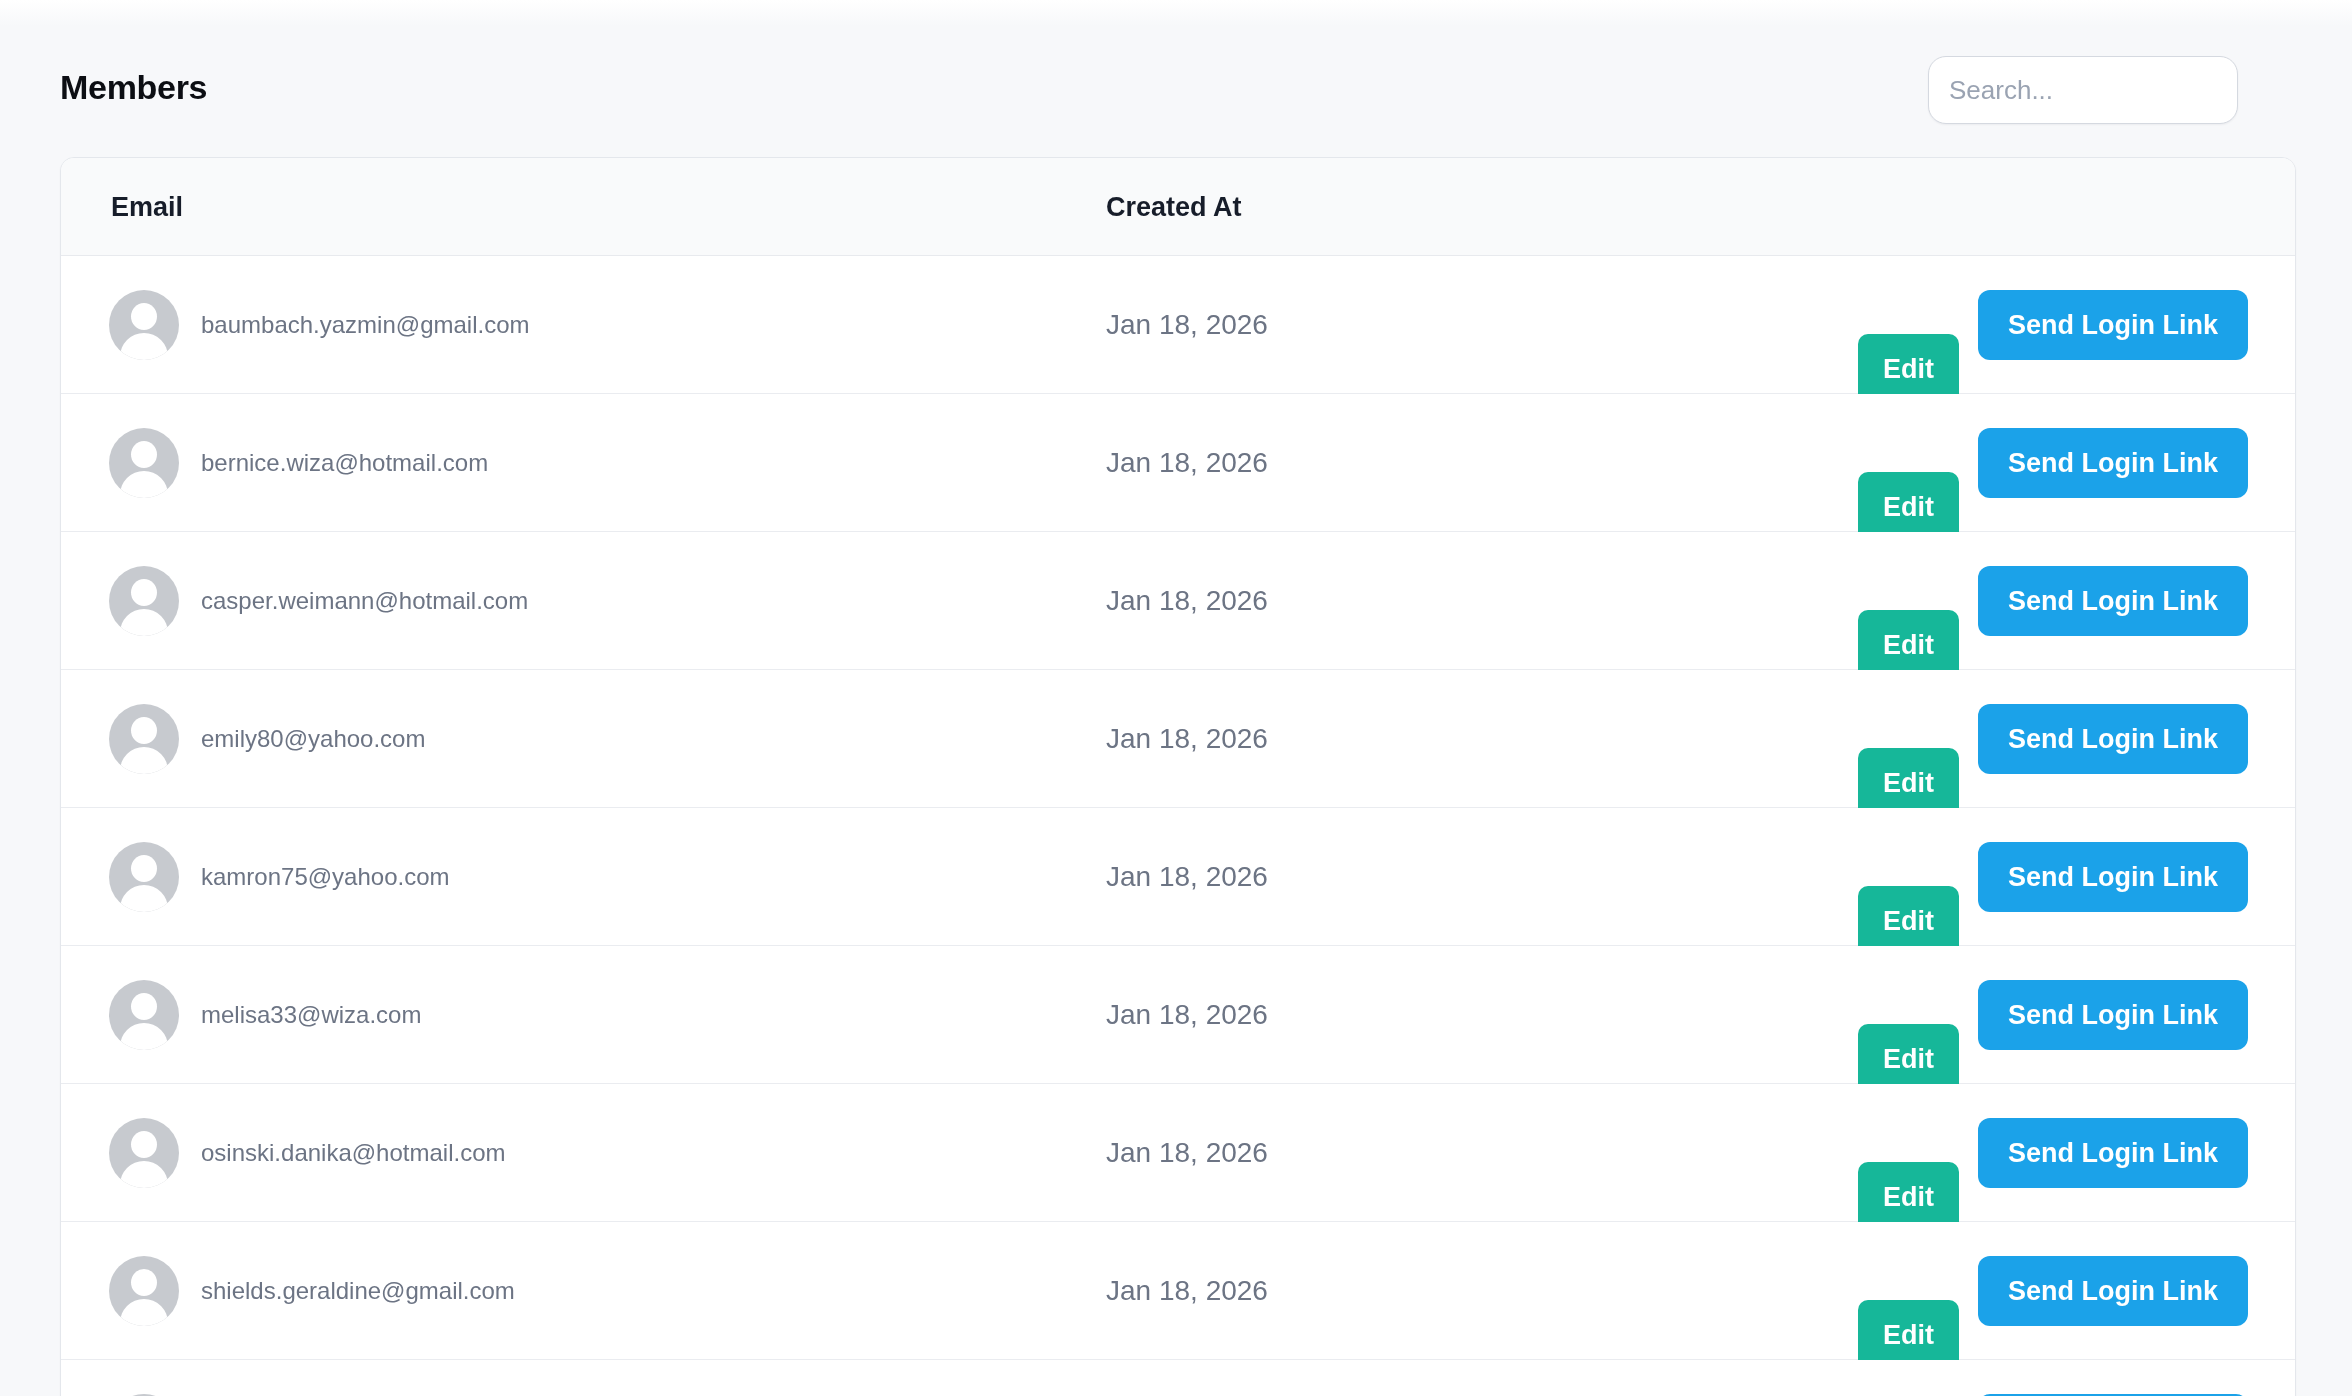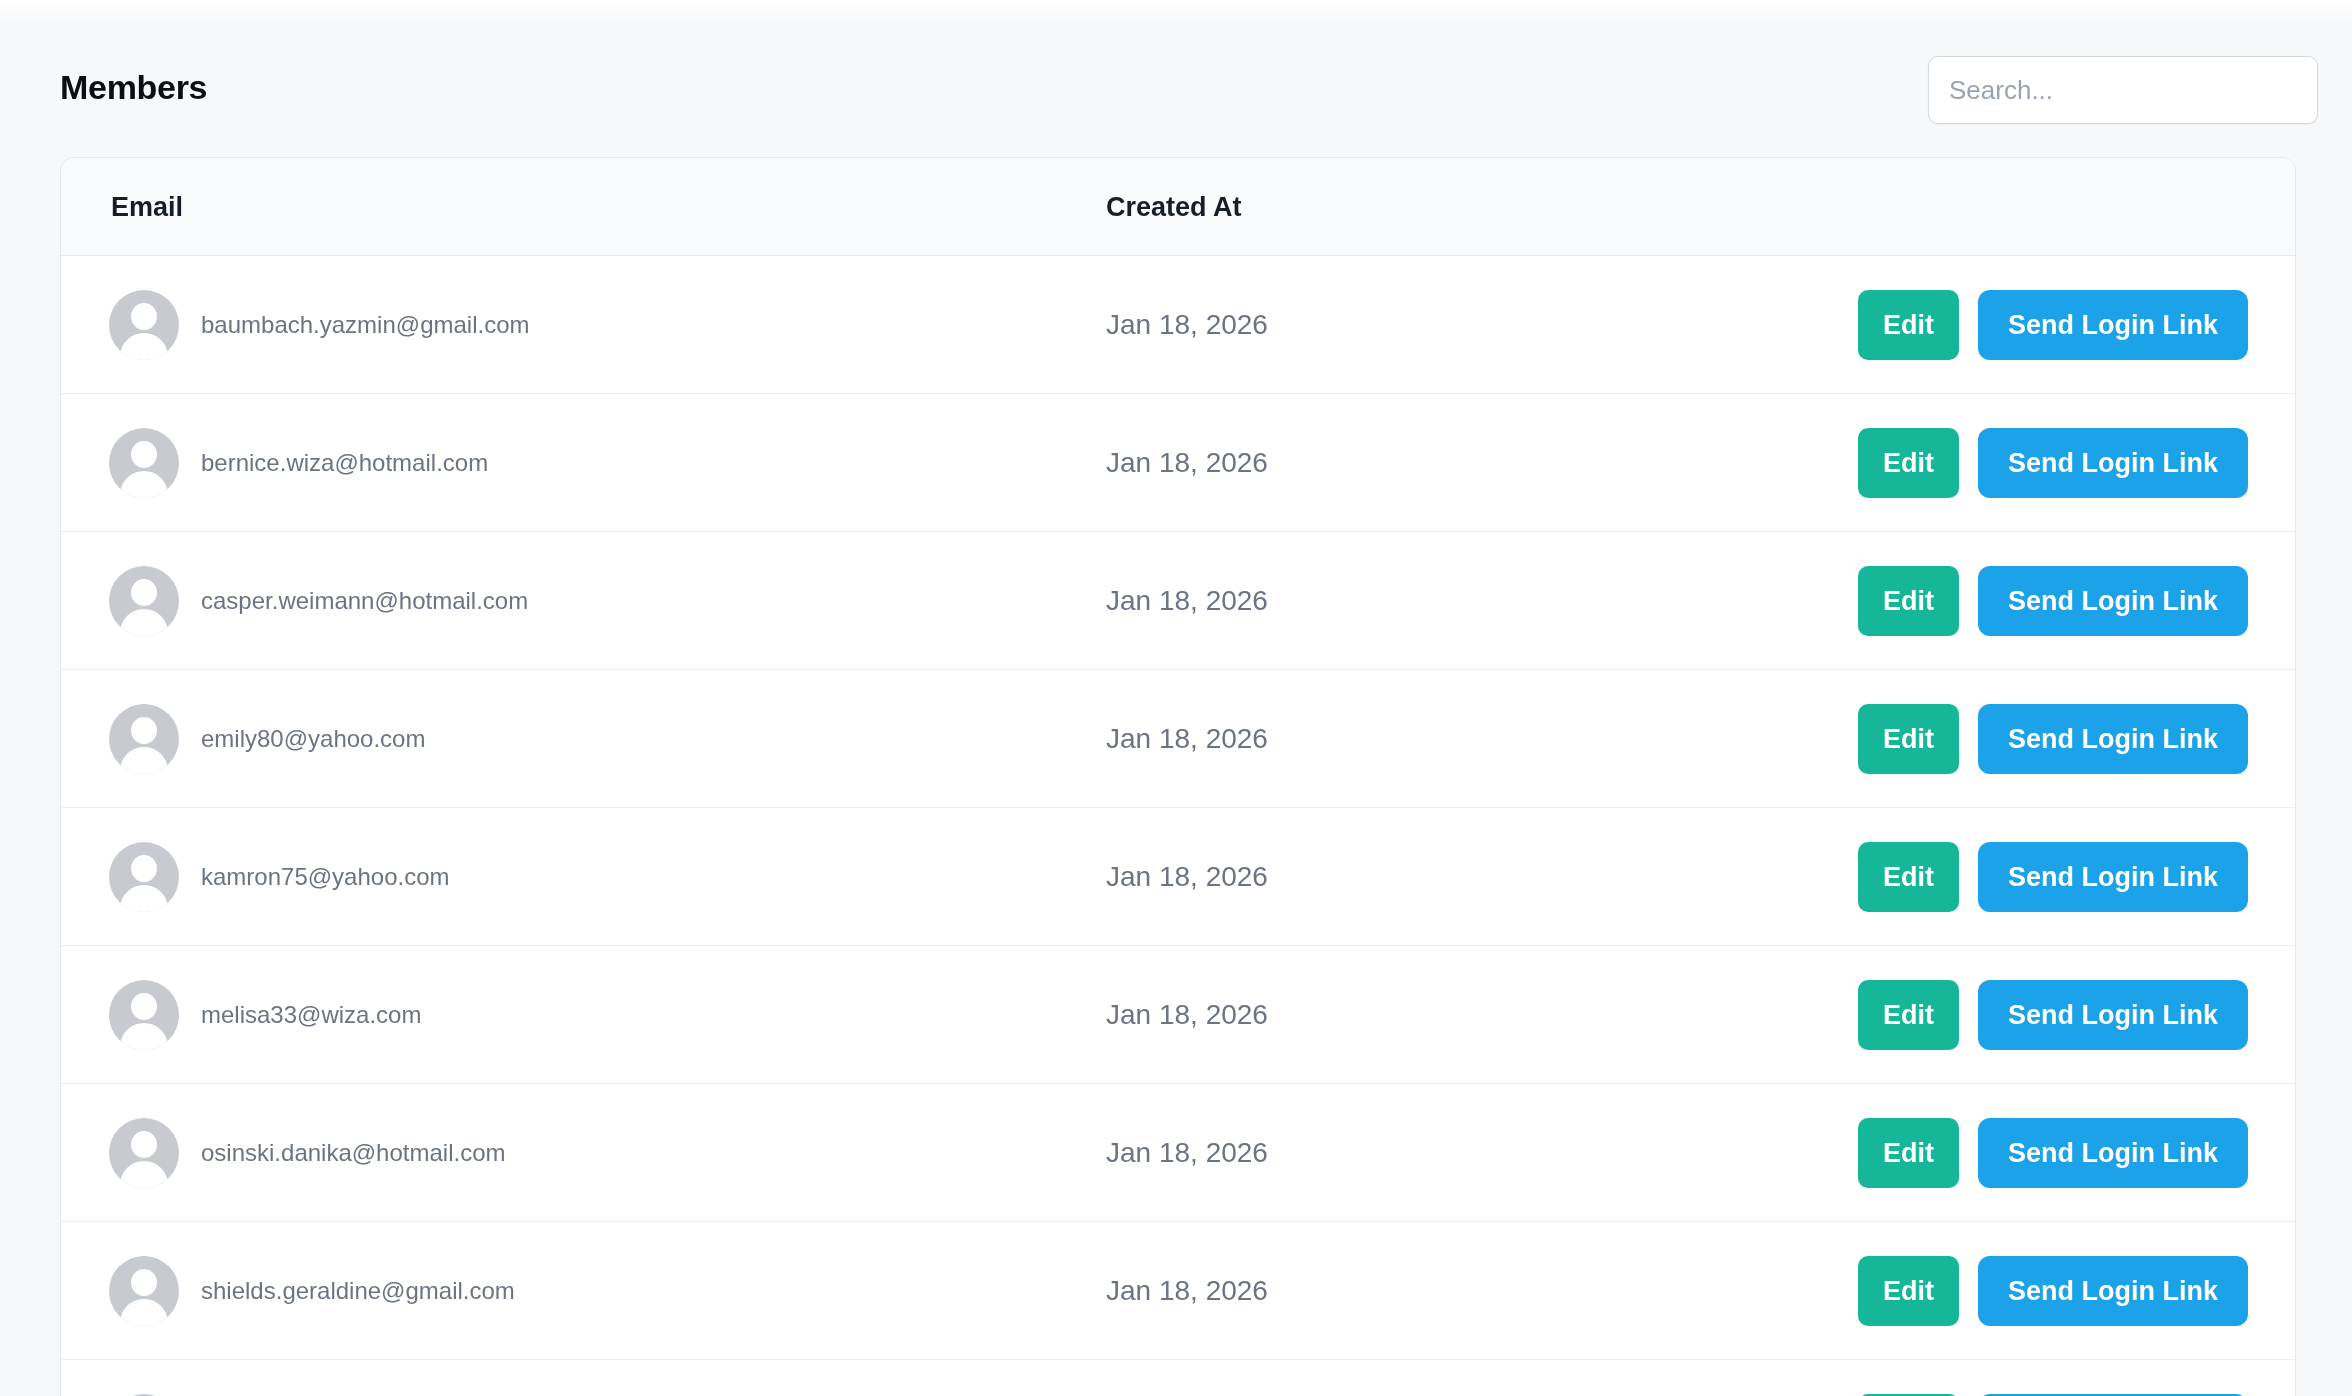--- a/index.html
+++ b/index.html
@@ -10,22 +10,22 @@
     position:relative;
     color:#0c0e13;
   }
   
   .page-title {
     position:absolute; left:60px; top:68px;
     font-size:34px; font-weight:700; letter-spacing:-0.3px; color:#0c0e13;
   }
   .search-input {
     position:absolute; left:1928px; top:56px;
-    width:390px; height:68px;
-    border:1.5px solid #d5d9e0; border-radius:10px;
+    width:310px; height:68px;
+    border:1.5px solid #d5d9e0; border-radius:18px;
     background:#ffffff;
     padding:0 20px;
     font-family:"Liberation Sans", sans-serif;
     font-size:26px; color:#6d28d9;
     box-shadow:0 1px 2px rgba(16,24,40,.05);
     outline:none;
   }
   .search-input::placeholder { color:#9aa3b2; }
   
   .card {
@@ -81,21 +81,21 @@
     position:absolute; right:47px; top:34px;
     display:flex; gap:19px; height:70px;
   }
   .btn {
     height:70px; border:none; border-radius:10px;
     font-family:"Liberation Sans", sans-serif;
     font-size:27px; font-weight:700; color:#ffffff;
     display:flex; align-items:center; justify-content:center;
     cursor:pointer; white-space:nowrap;
   }
-  .btn-edit { background:var(--edit-green,#16b799); padding:0 25px; min-width:99px; }
+  .btn-edit { background:var(--edit-green,#16b799); padding:0 25px; min-width:99px;margin-top:44px; }
   .btn-send { background:var(--send-blue,#1ba2e9); padding:0 30px; min-width:256px;border-radius:12px; }
 </style>
 </head>
 <body>
 
 <h1 class="page-title">Members</h1>
 
 <input class="search-input" type="text" placeholder="Search..." style="">
 
 <div class="card">

